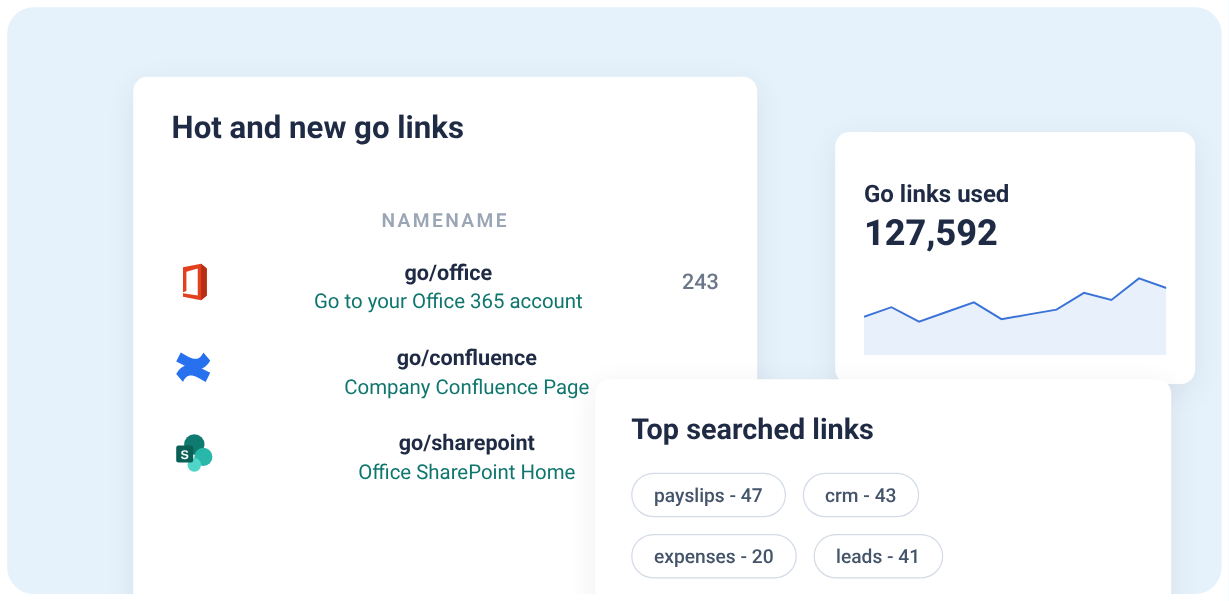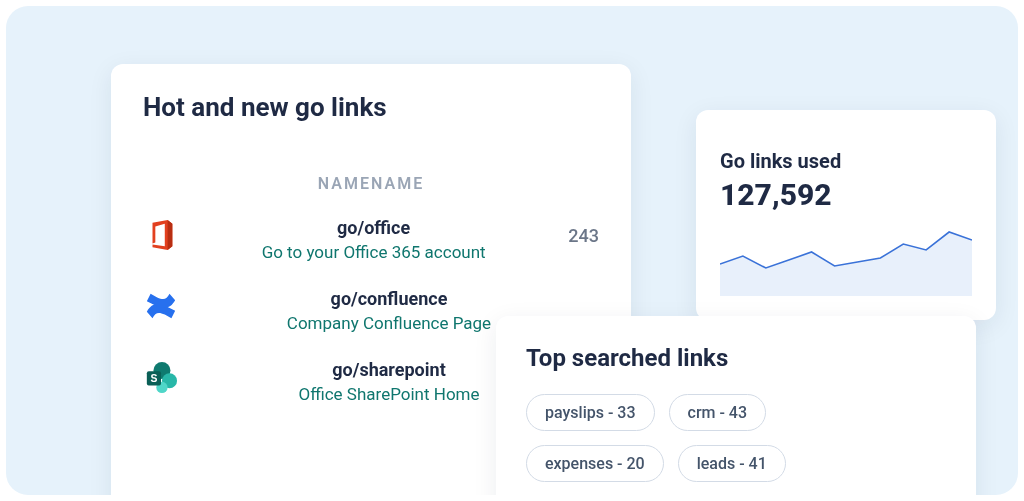--- a/index.html
+++ b/index.html
@@ -195,21 +195,21 @@
     <div class="used-value">127,592</div>
     <svg class="spark" viewBox="0 0 260 80" preserveAspectRatio="none">
       <path id="spark-fill" fill="#e8f0fb" stroke="none" d="M0.0 48.0 L23.6 40.0 L47.3 52.0 L70.9 44.0 L94.5 36.0 L118.2 50.0 L141.8 46.0 L165.5 42.0 L189.1 28.0 L212.7 34.0 L236.4 16.0 L260.0 24.0 L 260 80 L 0 80 Z"></path>
       <path id="spark-line" fill="none" stroke="#3a72d8" stroke-width="1.6" d="M0.0 48.0 L23.6 40.0 L47.3 52.0 L70.9 44.0 L94.5 36.0 L118.2 50.0 L141.8 46.0 L165.5 42.0 L189.1 28.0 L212.7 34.0 L236.4 16.0 L260.0 24.0"></path>
     </svg>
   </div>
 
   <div class="card search-card">
     <div class="search-title">Top searched links</div>
     <div class="pill-row">
-      <div class="pill">payslips - 33</div>
+      <div class="pill">payslips - 47</div>
       <div class="pill">crm - 43</div>
     </div>
     <div class="pill-row">
       <div class="pill">expenses - 20</div>
       <div class="pill">leads - 41</div>
     </div>
   </div>
 
 </div>
 

